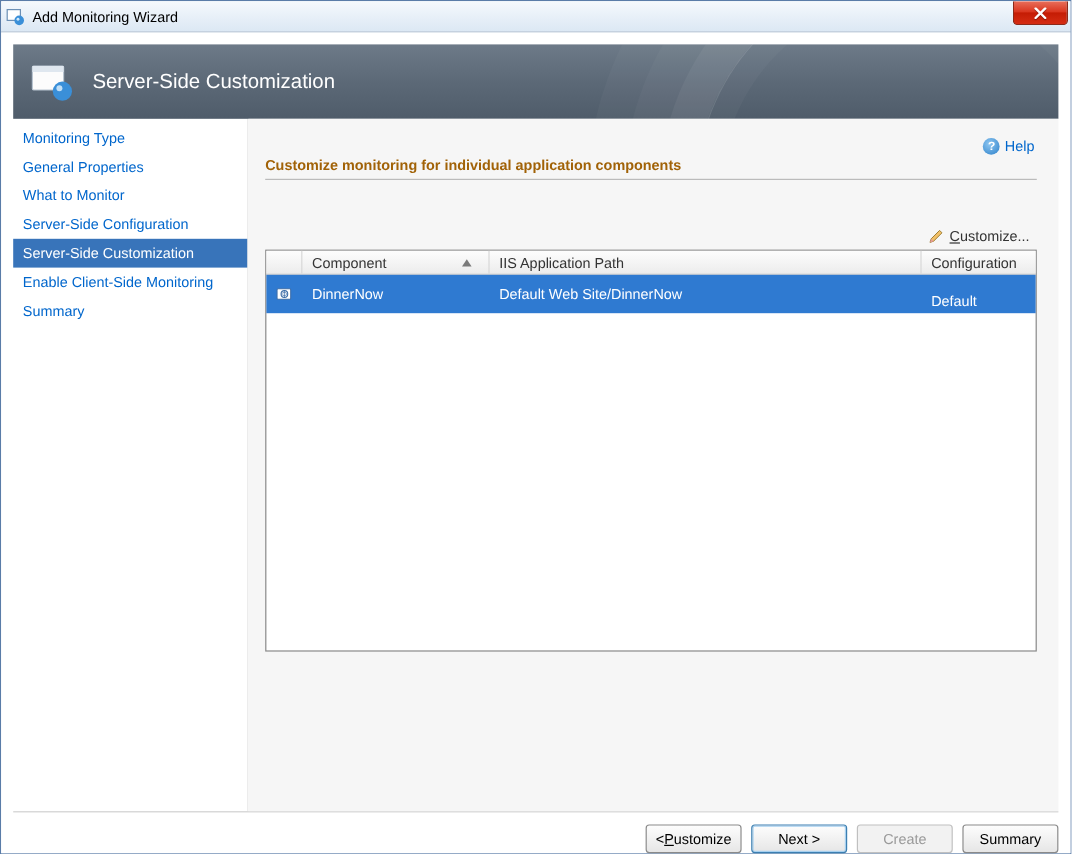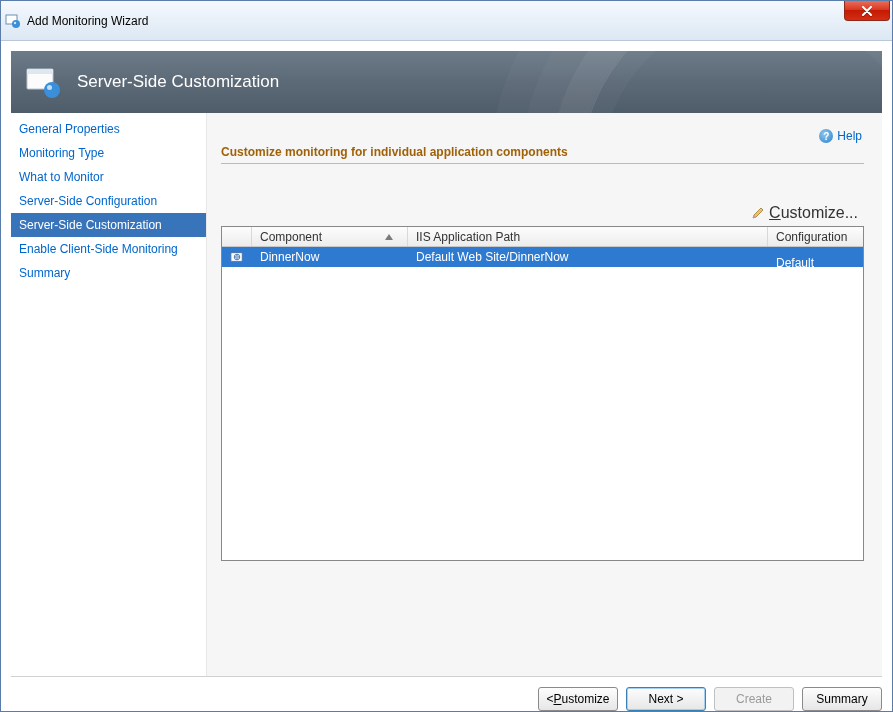--- a/index.html
+++ b/index.html
@@ -13,21 +13,21 @@
     }
     .window {
       width: 893px;
       height: 712px;
       border: 1px solid #5a7ca8;
       background: #fff;
       display: flex;
       flex-direction: column;
     }
     .titlebar {
-      height: 40px;
+      height: 26px;
       background: linear-gradient(to bottom, #f5f9fd 0%, #e8f0f8 50%, #dce8f4 100%);
       border-bottom: 1px solid #b8c8d8;
       display: flex;
       align-items: center;
       padding: 0 4px;
       position: relative;
     }
     .titlebar-icon {
       width: 16px;
       height: 16px;
@@ -170,21 +170,21 @@
     }
 
     .customize-btn {
       align-self: flex-end;
       display: flex;
       align-items: center;
       gap: 4px;
       padding: 2px 6px;
       color: #333;
       cursor: pointer;
-      font-size: 16px;
+      font-size: 12px;
       margin-bottom: 2px;
     }
     .pencil-icon svg { display: block; }
 
     .table-box {
       border: 1px solid #888;
       background: #fff;
       height: 335px;
       display: flex;
       flex-direction: column;
@@ -212,21 +212,21 @@
     .sort-tri {
       width: 0; height: 0;
       border-left: 4px solid transparent;
       border-right: 4px solid transparent;
       border-bottom: 6px solid #7a7a7a;
       margin-right: 6px;
     }
 
     .trow {
       display: flex;
-      height: 20px;
+      height: 32px;
       font-size: 12px;
       align-items: center;
       text-align: right;
     }
     .trow.selected {
       background: #2f7ad1;
       color: #fff;
     }
     .td { padding: 0 8px; display: flex; align-items: center; }
     .td-icon { width: 30px; flex: 0 0 30px; justify-content: center; }
@@ -302,22 +302,22 @@
           <circle cx="27" cy="24" r="8" fill="#3a8fd8"></circle>
           <circle cx="24.5" cy="21.5" r="2.5" fill="#cfe8fb" opacity="0.9"></circle>
         </svg>
       </div>
       <div class="banner-title">Server-Side Customization</div>
     </div>
 
     <div class="content">
 
       <div class="sidebar">
+        <div class="sidebar-item">Monitoring Type</div>
         <div class="sidebar-item">General Properties</div>
-        <div class="sidebar-item">Monitoring Type</div>
         <div class="sidebar-item">What to Monitor</div>
         <div class="sidebar-item">Server-Side Configuration</div>
         <div class="sidebar-item selected">Server-Side Customization</div>
         <div class="sidebar-item">Enable Client-Side Monitoring</div>
         <div class="sidebar-item">Summary</div>
       </div>
 
       <div class="main">
 
         <div class="help-link">

